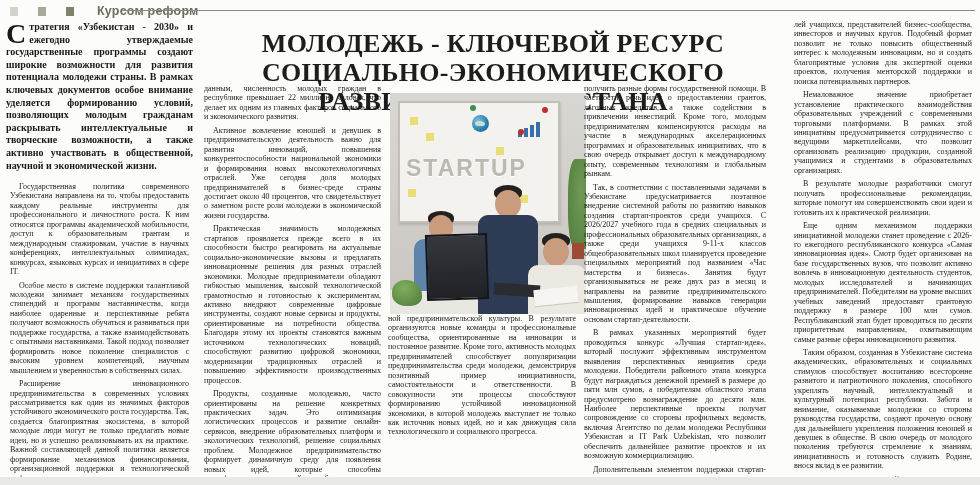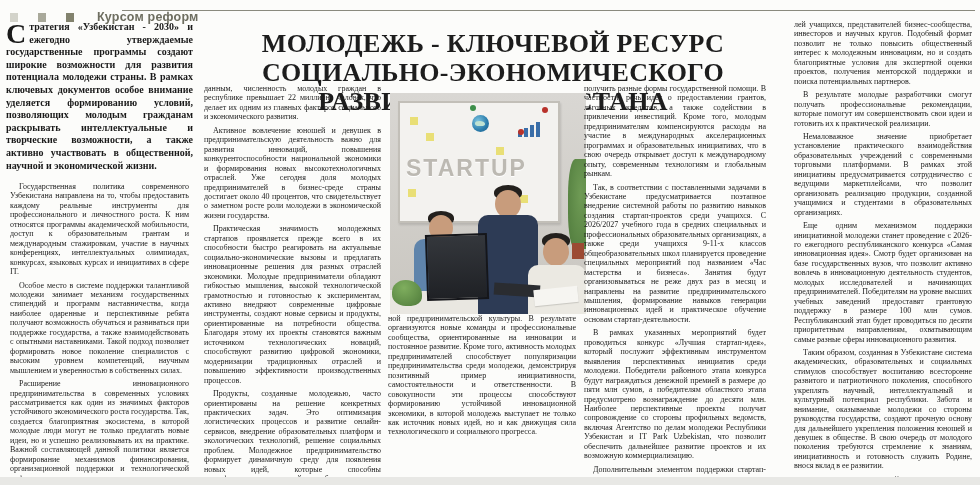--- a/index.html
+++ b/index.html
@@ -1,20 +1,20 @@
 <!DOCTYPE html>
 <html><head>
 <meta charset="utf-8">
 <style>
   html,body{margin:0;padding:0;}
   body{width:980px;height:485px;background:#fdfdfb;font-family:"Liberation Serif",serif;color:#1a1a1a;}
   #page{position:relative;width:980px;height:485px;overflow:hidden;background:#fcfcfa;}
 
   
-  #rubric{position:absolute;left:10px;top:9px;height:16px;display:flex;align-items:center;gap:20px;}
+  #rubric{position:absolute;left:10px;top:3px;height:16px;display:flex;align-items:center;gap:20px;}
   .rsq{width:8px;height:9px;display:inline-block;}
   .rsq1{background:#d3d3ca;}
   .rsq2{background:#a9a99a;}
   .rsq3{background:#82826d;}
   #rubric-label{font-family:"Liberation Sans",sans-serif;font-weight:bold;font-size:12.5px;color:#6e6e60;letter-spacing:.2px;margin-left:3px;white-space:nowrap;}
   #rubric-rule{position:absolute;left:122px;right:5px;top:10px;border-top:1.5px solid #8a8a7e;}
 
   
   .col{position:absolute;}
   .body-p{margin:4px;text-align:justify;font-size:8px;line-height:9.45px;text-indent:9px;word-spacing:-0.2px;}
@@ -139,22 +139,22 @@
 
   <div class="col" style="left:580px;top:80px;width:190px;">
     <p class="body-p noind">получить разные формы государственной помощи. В частности, речь идет о предоставлении грантов, льготных кредитов, а также содействии в привлечении инвестиций. Кроме того, молодым предпринимателям компенсируются расходы на участие в международных акселерационных программах и образовательных инициативах, что в свою очередь открывает доступ к международному опыту, современным технологиям и глобальным рынкам.</p>
     <p class="body-p">Так, в соответствии с поставленными задачами в Узбекистане предусматривается поэтапное внедрение системной работы по развитию навыков создания стартап-проектов среди учащихся. С 2026/2027 учебного года в средних специальных и профессиональных образовательных организациях, а также среди учащихся 9-11-х классов общеобразовательных школ планируется проведение специальных мероприятий под названием «Час мастерства и бизнеса». Занятия будут организовываться не реже двух раз в месяц и направлены на развитие предпринимательского мышления, формирование навыков генерации инновационных идей и практическое обучение основам стартап-деятельности.</p>
     <p class="body-p">В рамках указанных мероприятий будет проводиться конкурс «Лучшая стартап-идея», который послужит эффективным инструментом выявления перспективных инициатив среди молодежи. Победители районного этапа конкурса будут награждаться денежной премией в размере до пяти млн сумов, а победителям областного этапа предусмотрено вознаграждение до десяти млн. Наиболее перспективные проекты получат сопровождение со стороны профильных ведомств, включая Агентство по делам молодежи Республики Узбекистан и IT Park Uzbekistan, что позволит обеспечить дальнейшее развитие проектов и их возможную коммерциализацию.</p>
     <p class="body-p">Дополнительным элементом поддержки стартап-инициатив определена регулярная презентация разработанных проектов для широкой аудитории. Планируется, что раз в квартал будут проводиться презентационные мероприятия с участием родите-</p>
   </div>
 
   <div class="col" style="left:790px;top:16px;width:186px;">
     <p class="body-p noind">лей учащихся, представителей бизнес-сообщества, инвесторов и научных кругов. Подобный формат позволит не только повысить общественный интерес к молодежным инновациям, но и создать благоприятные условия для экспертной оценки проектов, получения менторской поддержки и поиска потенциальных партнеров.</p>
+    <p class="body-p">Немаловажное значение приобретает установление практического взаимодействия образовательных учреждений с современными торговыми платформами. В рамках этой инициативы предусматривается сотрудничество с ведущими маркетплейсами, что позволит организовать реализацию продукции, созданной учащимися и студентами в образовательных организациях.</p>
     <p class="body-p">В результате молодые разработчики смогут получать профессиональные рекомендации, которые помогут им совершенствовать свои идеи и готовить их к практической реализации.</p>
-    <p class="body-p">Немаловажное значение приобретает установление практического взаимодействия образовательных учреждений с современными торговыми платформами. В рамках этой инициативы предусматривается сотрудничество с ведущими маркетплейсами, что позволит организовать реализацию продукции, созданной учащимися и студентами в образовательных организациях.</p>
     <p class="body-p">Еще одним механизмом поддержки инициативной молодежи станет проведение с 2026-го ежегодного республиканского конкурса «Самая инновационная идея». Смотр будет организован на базе государственных вузов, что позволит активно вовлечь в инновационную деятельность студентов, молодых исследователей и начинающих предпринимателей. Победителям на уровне высших учебных заведений предоставят грантовую поддержку в размере 100 млн сумов. Республиканский этап будет проводиться по десяти приоритетным направлениям, охватывающим самые разные сферы инновационного развития.</p>
     <p class="body-p">Таким образом, созданная в Узбекистане система академических, образовательных и социальных стимулов способствует воспитанию всесторонне развитого и патриотичного поколения, способного укреплять научный, интеллектуальный и культурный потенциал республики. Забота и внимание, оказываемые молодежи со стороны руководства государства, создают прочную основу для дальнейшего укрепления положения юношей и девушек в обществе. В свою очередь от молодого поколения требуются стремление к знаниям, инициативность и готовность служить Родине, внося вклад в ее развитии.</p>
     <p id="author-name">Сурайё Хамраходжаева.</p>
     <p id="author-title">Доктор философии (PhD) по педагогическим наукам Ташкентского государственного экономического университета.</p>
   </div>
 
   <div id="bottom-band"></div>
 </div>
 
 </body></html>

